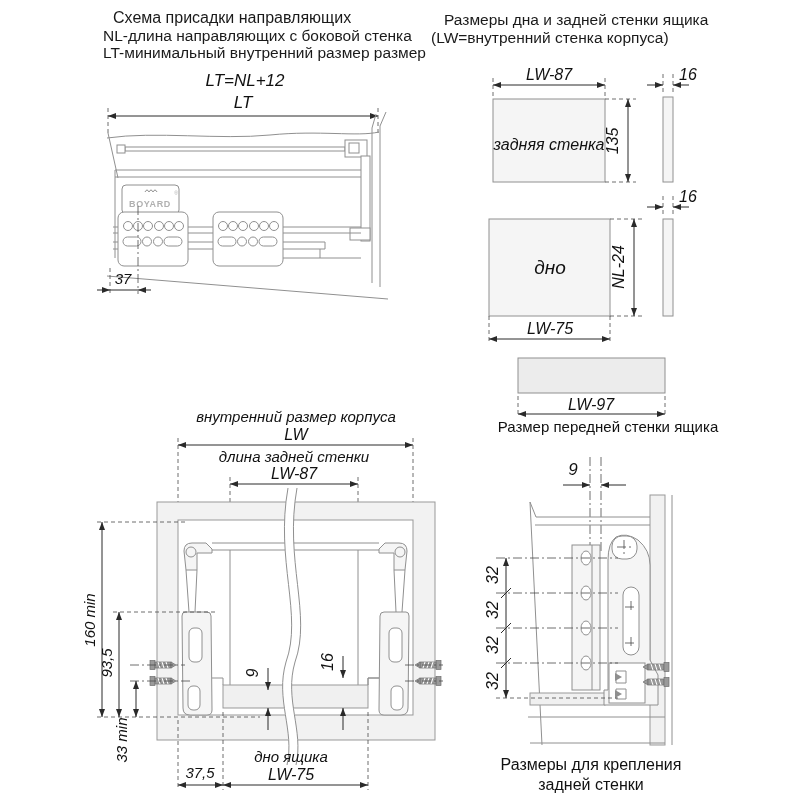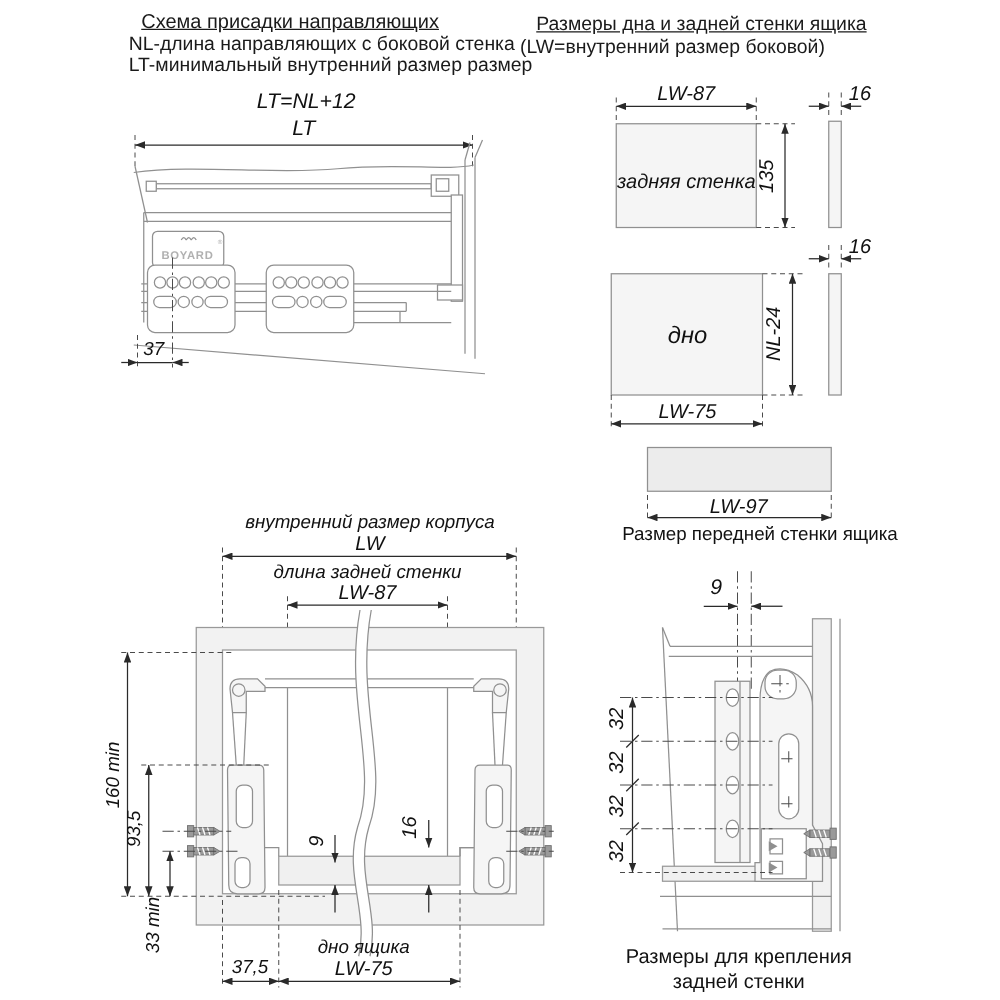--- a/index.html
+++ b/index.html
@@ -1,19 +1,19 @@
 <!DOCTYPE html>
 <html><head>
 <meta charset="utf-8">
 <style>
   html,body{margin:0;padding:0;background:#fff;}
   #canvas{position:relative;width:800px;height:800px;background:#ffffff;overflow:hidden;
           font-family:"Liberation Sans",sans-serif;color:#1a1a1a;}
   .hdr{position:absolute;font-size:15.5px;line-height:17.5px;color:#1a1a1a;white-space:nowrap;}
-  .hdr .ind{display:block;margin-left:10px;font-size:16px;text-decoration:underline;}
+  .hdr .ind{display:block;margin-left:10px;font-size:16px;}
   svg{position:absolute;overflow:visible;}
   
   .ln{stroke:#909090;fill:none;stroke-width:1;}
   .lnf{stroke:#909090;fill:#f5f5f5;stroke-width:1;}
   .lnw{stroke:#909090;fill:#ffffff;stroke-width:1;}
   .lng{stroke:#999999;fill:#f0f0f0;stroke-width:1;}
   .dim{stroke:#2a2a2a;fill:none;stroke-width:1;}
   .ext{stroke:#4a4a4a;fill:none;stroke-width:0.8;stroke-dasharray:4 3;}
   .cl{stroke:#4a4a4a;fill:none;stroke-width:0.8;stroke-dasharray:9 3 2 3;}
   .scr{fill:#9a9a9a;stroke:#6e6e6e;stroke-width:0.7;}
@@ -31,23 +31,23 @@
 </head>
 <body>
 
 <div id="canvas">
 
   <div class="hdr" style="left:103px;top:9px;">
     <span class="ind">Схема присадки направляющих</span>
     <span>NL-длина направляющих с боковой стенка</span><br>
     <span>LT-минимальный внутренний размер размер</span>
   </div>
-  <div class="hdr" style="left:416px;top:11px;">
+  <div class="hdr" style="left:431px;top:11px;">
     <span class="ind" style="margin-left:13px;font-size:15.5px;">Размеры дна и задней стенки ящика</span>
-    <span>(LW=внутренний размер боковой)</span>
+    <span>(LW=внутренний стенка корпуса)</span>
   </div>
 
   <svg style="left:95px;top:70px;" width="335" height="245" viewBox="0 0 335 245">
     <defs>
       <marker id="arw1" orient="auto-start-reverse" markerWidth="9" markerHeight="6" refX="8" refY="3" markerUnits="userSpaceOnUse">
         <path d="M0,0 L8,3 L0,6 Z" fill="#2a2a2a"></path>
       </marker>
     </defs>
 
     <text class="t t17" x="150" y="16">LT=NL+12</text>

